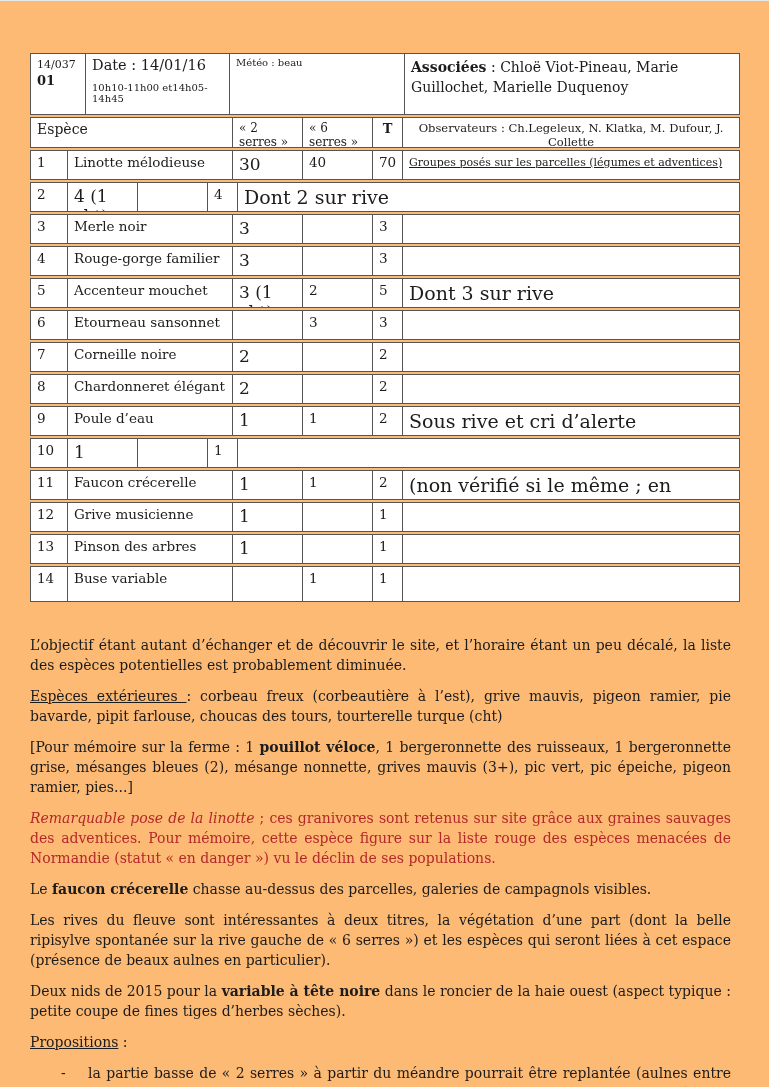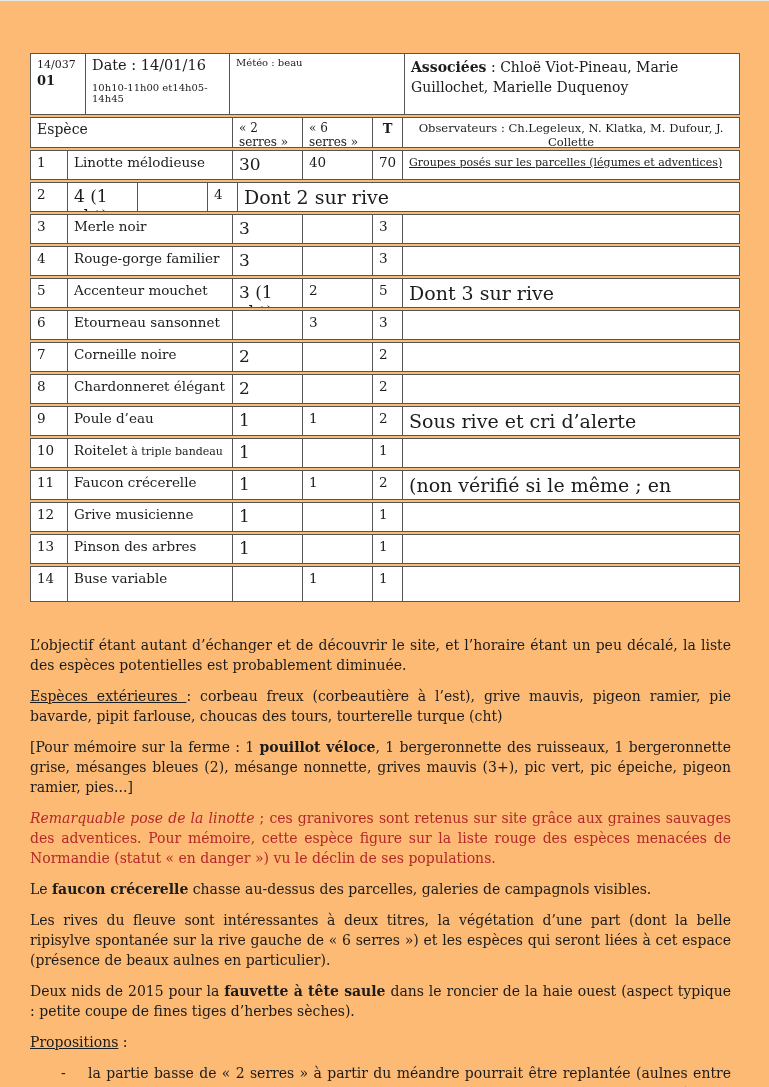--- a/index.html
+++ b/index.html
@@ -157,21 +157,20 @@
           <div class="trow brow">
             <div class="c-num">9</div>
             <div class="c-species">Poule d’eau</div>
             <div class="c-s2">1</div>
             <div class="c-s6">1</div>
             <div class="c-t">2</div>
             <div class="c-note">Sous rive et cri d’alerte</div>
           </div>
           <div class="trow brow">
             <div class="c-num">10</div>
-            <div class="c-species">Roitelet<span class="suffix"> à triple bandeau</span></div>
             <div class="c-s2">1</div>
             <div class="c-s6"></div>
             <div class="c-t">1</div>
             <div class="c-note"></div>
           </div>
           <div class="trow brow">
             <div class="c-num">11</div>
             <div class="c-species">Faucon crécerelle</div>
             <div class="c-s2">1</div>
             <div class="c-s6">1</div>
@@ -205,19 +204,19 @@
         </div>
     </div>
 
     <div class="paras" id="paragraphs">
         <p><span>L’objectif étant autant d’échanger et de découvrir le site, et l’horaire étant un peu décalé, la liste des espèces potentielles est probablement  diminuée.</span></p>
         <p><span class="u">Espèces extérieures </span><span>: corbeau freux (corbeautière à l’est), grive mauvis, pigeon ramier, pie bavarde, pipit farlouse, choucas des tours, tourterelle turque (cht)</span></p>
         <p><span>[Pour mémoire sur la ferme : 1 </span><span style="font-weight: bold;">pouillot véloce</span><span>, 1 bergeronnette des ruisseaux, 1 bergeronnette grise, mésanges bleues (2), mésange nonnette, grives mauvis (3+), pic vert, pic épeiche, pigeon ramier, pies...]</span></p>
         <p class="red"><span style="font-style: italic;">Remarquable pose de la </span><span style="font-weight: normal; font-style: italic;">linotte</span><span> ; ces granivores sont retenus sur site grâce aux graines sauvages des adventices. Pour mémoire, cette espèce figure sur la liste rouge des espèces menacées de Normandie (statut « en danger ») vu le déclin de ses populations.</span></p>
         <p><span>Le </span><span style="font-weight: bold;">faucon crécerelle</span><span> chasse au-dessus des parcelles, galeries de campagnols visibles.</span></p>
         <p><span>Les rives du fleuve sont intéressantes à deux titres, la végétation d’une part (dont la belle ripisylve spontanée sur la rive gauche de « 6 serres ») et les espèces qui seront liées à cet espace (présence de beaux aulnes en particulier).</span></p>
-        <p><span>Deux nids de 2015 pour la </span><span style="font-weight: bold;">fauvette à tête saule</span><span> dans le roncier de la haie ouest (aspect typique : petite coupe de fines tiges d’herbes sèches).</span></p>
+        <p><span>Deux nids de 2015 pour la </span><span style="font-weight: bold;">variable à tête noire</span><span> dans le roncier de la haie ouest (aspect typique : petite coupe de fines tiges d’herbes sèches).</span></p>
         <p><span class="u">Propositions</span><span> :</span></p>
         <p class="bullet"><span class="marker">-</span><span>la partie basse de « 2 serres » à partir du méandre pourrait être replantée (aulnes entre autres, mais aussi bourdaine, tremble, sureau, bouleau pubescent, saule marsault...)</span></p>
       </div>
 
   </div>
 </div>
 
 </body></html>

